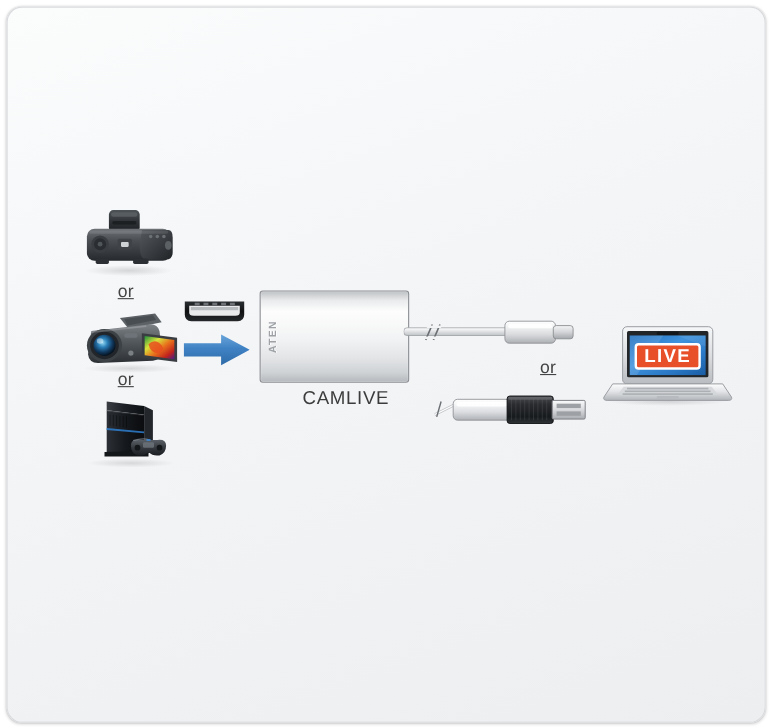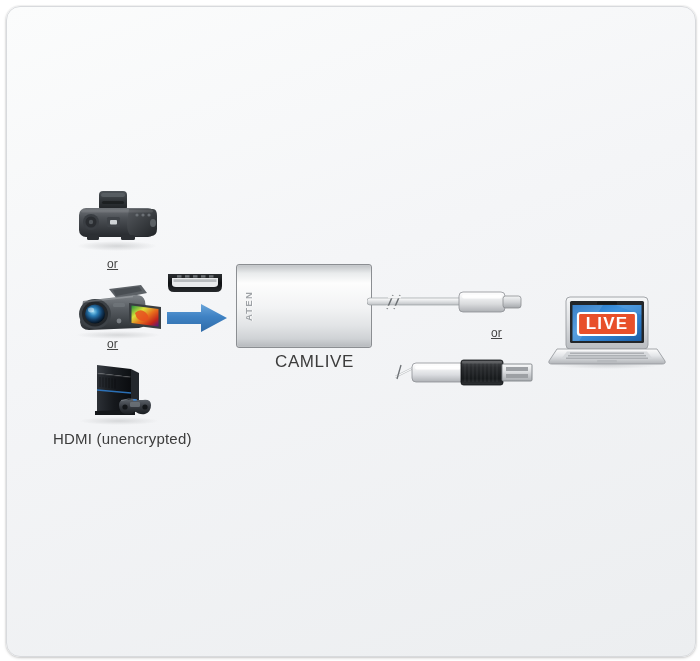--- a/index.html
+++ b/index.html
@@ -37,21 +37,21 @@
 
   .cap {
     position: absolute;
     color: #3c3c3c;
     font-size: 15px;
     letter-spacing: .2px;
     white-space: nowrap;
   }
   .cap-or {
     color: #444;
-    font-size: 12px;
+    font-size: 16px;
     text-decoration: underline;
   }
 
   
   .dslr { left: 62px; top: 182px; width: 96px; height: 62px; }
 
   
   .camcorder { left: 62px; top: 276px; width: 98px; height: 56px; }
 
   
@@ -240,21 +240,20 @@
         <path d="M2 6 Q2 0 10 1 L26 1 Q34 0 34 6 Q34 13 28 15 Q22 16 18 12 Q14 16 8 15 Q2 13 2 6 Z" fill="url(#padG)"></path>
         <rect x="13" y="3" width="10" height="5" rx="1.2" fill="#6f757c" opacity=".8"></rect>
         <circle cx="8" cy="8" r="2.6" fill="#14171a"></circle>
         <circle cx="28" cy="8" r="2.6" fill="#14171a"></circle>
         <path d="M4 1.5 Q12 -1 18 0.5" stroke="#8d949b" stroke-width="1" fill="none" opacity=".7"></path>
         <rect x="16" y="0" width="4" height="1.8" rx=".8" fill="#3f86d0" opacity=".9"></rect>
       </g>
       <path d="M24.6 12.6 L57.4 16.3" stroke="#ffffff" stroke-opacity=".12" stroke-width="1.2"></path>
     </svg>
 
-    <div class="cap" style="left:46px; top:423px;">HDMI (unencrypted)</div>
 
     <svg class="abs hdmi-plug" viewBox="0 0 60 24">
       <defs>
         <linearGradient id="hdmiShell" x1="0" y1="0" x2="0" y2="1">
           <stop offset="0" stop-color="#2b2e31"></stop>
           <stop offset=".5" stop-color="#0f1113"></stop>
           <stop offset="1" stop-color="#25282b"></stop>
         </linearGradient>
       </defs>
       <path d="M3 3 L57 3 L57 15 Q57 21 51 21 L9 21 Q3 21 3 15 Z" fill="url(#hdmiShell)"></path>

